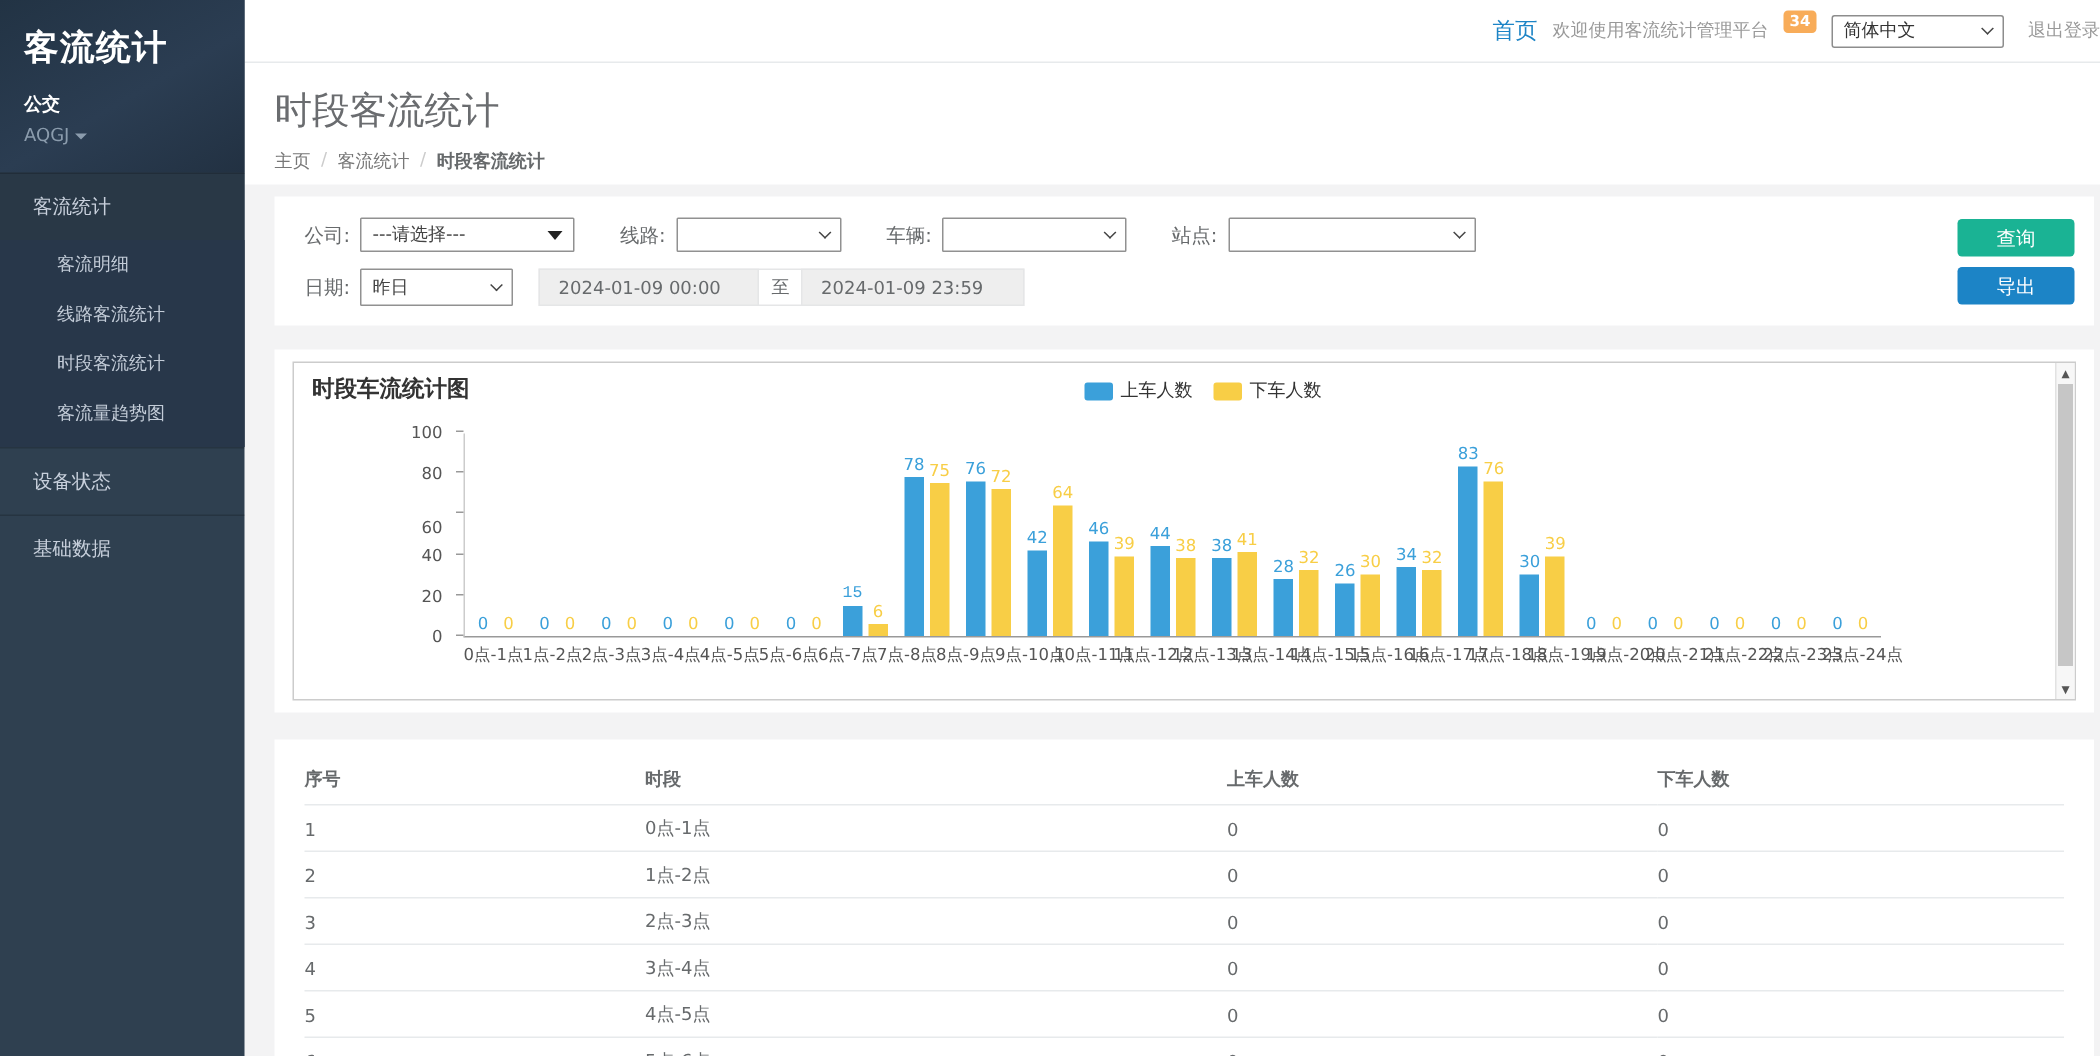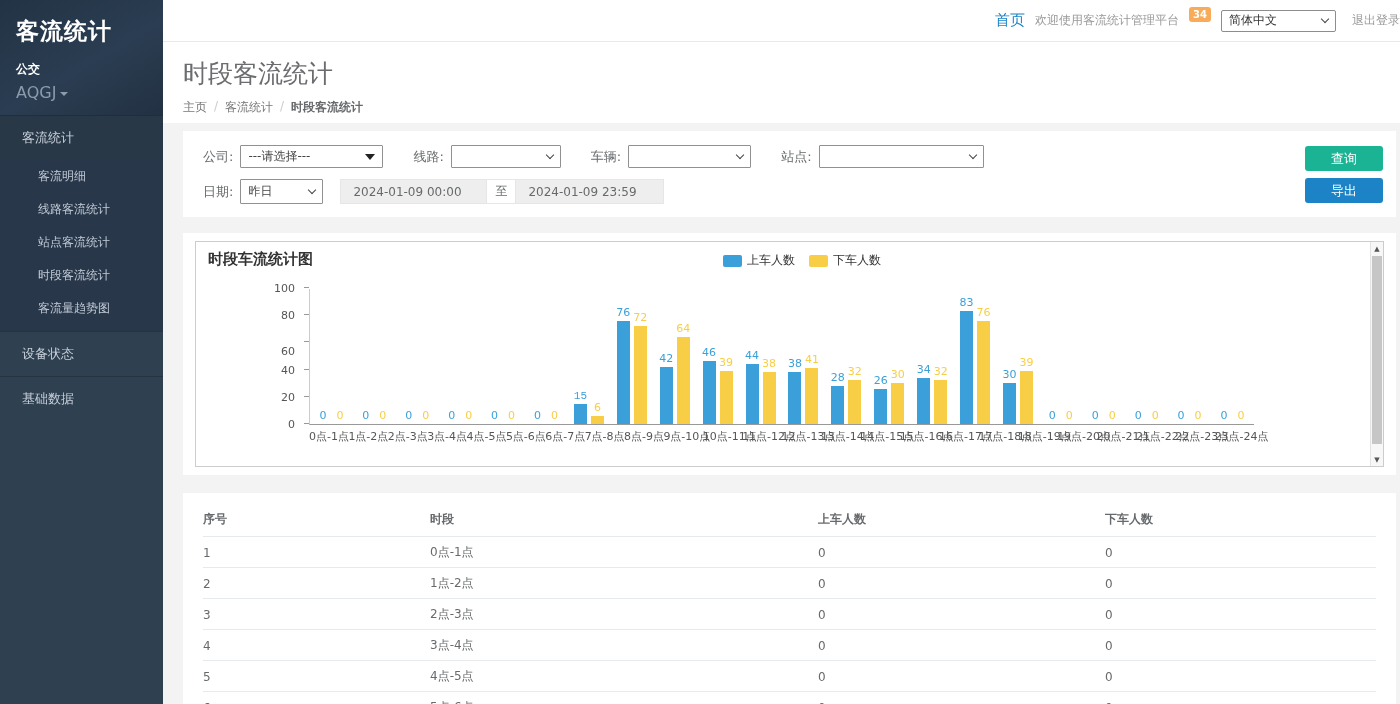--- a/index.html
+++ b/index.html
@@ -6,21 +6,21 @@
   html,body { width:1400px; height:704px; overflow:hidden; }
   body { font-family:"DejaVu Sans","Liberation Sans",sans-serif; background:#f3f3f4; color:#676a6c; }
   .app { position:relative; width:1400px; height:704px; }
 
   
   .sidebar { position:absolute; left:0; top:0; width:163px; height:704px; background:#2f4050; z-index:5; }
   .brand-area { padding:16px 14px 14px 16px; height:115px;
     background:linear-gradient(150deg,#223344 0%,#2b3d52 55%,#223142 100%); }
   .brand-title { color:#fff; font-size:23px; font-weight:bold; letter-spacing:1px; }
   .brand-org { color:#fff; font-size:12px; font-weight:bold; margin-top:14px; }
-  .brand-user { color:#8b9cad; font-size:16px; margin-top:5px; cursor:pointer; }
+  .brand-user { color:#8b9cad; font-size:12px; margin-top:5px; cursor:pointer; }
   .brand-user .caret { display:inline-block; width:0; height:0; border-left:4px solid transparent;
     border-right:4px solid transparent; border-top:4px solid #8b9cad; margin-left:4px; vertical-align:middle; }
   .nav { list-style:none; }
   .nav-section { border-top:1px solid rgba(0,0,0,0.18); }
   .nav-section.active { background:#293846; }
   .nav-top-item { display:block; padding:13px 0 13px 22px; color:#c8d0dc; font-size:13px; cursor:pointer; }
   .nav-sub { list-style:none; background:#28374a; padding-bottom:6px; }
   .nav-sub-item { display:block; padding:8px 0 8px 38px; color:#c3ccd8; font-size:12px; cursor:pointer; }
 
   
@@ -115,21 +115,20 @@
       <div class="brand-title">客流统计</div>
       <div class="brand-org">公交</div>
       <div class="brand-user"><span>AQGJ</span><span class="caret"></span></div>
     </div>
     <ul class="nav">
       <li class="nav-section active">
         <span class="nav-top-item">客流统计</span>
         <ul class="nav-sub">
           <li class="nav-sub-item">客流明细</li>
           <li class="nav-sub-item">线路客流统计</li>
-          <li class="nav-sub-item">站点客流统计</li>
           <li class="nav-sub-item">时段客流统计</li>
           <li class="nav-sub-item">客流量趋势图</li>
         </ul>
       </li>
       <li class="nav-section">
         <span class="nav-top-item">设备状态</span>
       </li>
       <li class="nav-section">
         <span class="nav-top-item">基础数据</span>
       </li>
@@ -181,21 +180,21 @@
         </div>
         <span class="gap28"></span>
         <span class="f-label">站点:</span>
         <div class="sel" style="width:165px;">
           <span></span>
           <span class="chev"></span>
         </div>
       </div>
       <div class="filter-row">
         <span class="f-label">日期:</span>
-        <div class="sel" style="width:83px;height:25px;">
+        <div class="sel" style="width:102px;height:25px;">
           <span>昨日</span>
           <span class="chev"></span>
         </div>
         <span class="gap18"></span>
         <div class="date-input" style="width:147px;">2024-01-09 00:00</div>
         <div class="date-sep">至</div>
         <div class="date-input" style="width:149px;">2024-01-09 23:59</div>
       </div>
       <button class="btn btn-query">查询</button>
       <button class="btn btn-export">导出</button>
@@ -285,20 +284,30 @@
                 </div>
               </div>
               <div class="cat">
                 <div class="barcol">
                   <div class="barval" style="color: rgb(59, 160, 218); font-family: Liberation Mono, monospace;">15</div>
                   <div class="bar" style="height: 20.4px; background: rgb(59, 160, 218);"></div>
                 </div>
                 <div class="barcol">
                   <div class="barval" style="color: rgb(248, 206, 70);">6</div>
                   <div class="bar" style="height: 8.16px; background: rgb(248, 206, 70);"></div>
+                </div>
+              </div>
+              <div class="cat">
+                <div class="barcol">
+                  <div class="barval" style="color: rgb(59, 160, 218);">78</div>
+                  <div class="bar" style="height: 106.08px; background: rgb(59, 160, 218);"></div>
+                </div>
+                <div class="barcol">
+                  <div class="barval" style="color: rgb(248, 206, 70);">75</div>
+                  <div class="bar" style="height: 102px; background: rgb(248, 206, 70);"></div>
                 </div>
               </div>
               <div class="cat">
                 <div class="barcol">
                   <div class="barval" style="color: rgb(59, 160, 218);">76</div>
                   <div class="bar" style="height: 103.36px; background: rgb(59, 160, 218);"></div>
                 </div>
                 <div class="barcol">
                   <div class="barval" style="color: rgb(248, 206, 70);">72</div>
                   <div class="bar" style="height: 97.92px; background: rgb(248, 206, 70);"></div>

